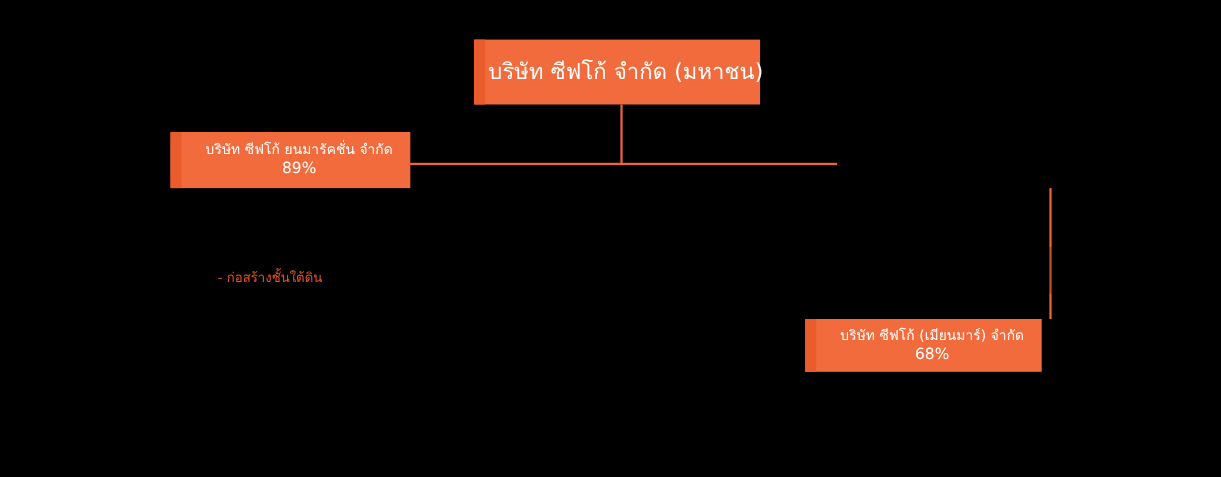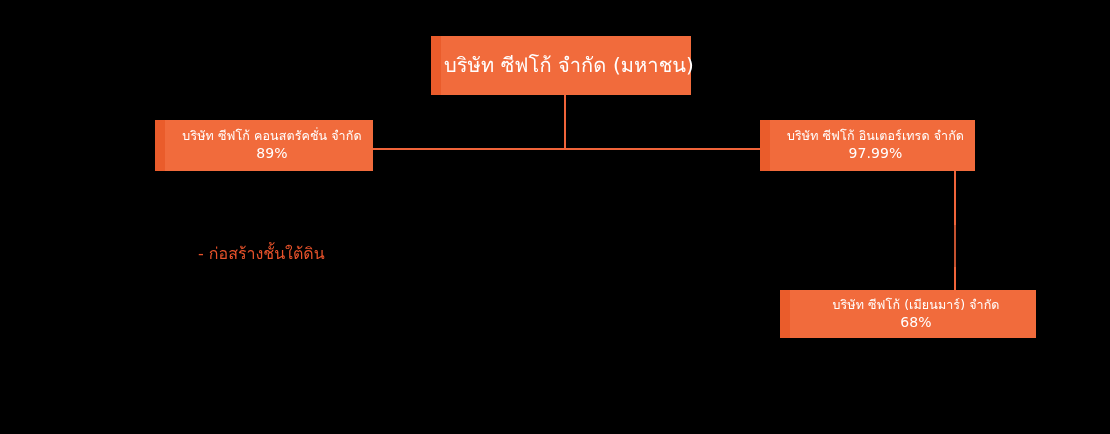--- a/index.html
+++ b/index.html
@@ -70,23 +70,23 @@
   }
   
   #node-intertrade {
     left: 760px;
     top: 120px;
     width: 215px;
     height: 51px;
   }
   
   #node-myanmar {
-    left: 780px;
+    left: 732px;
     top: 290px;
-    width: 256px;
+    width: 215px;
     height: 48px;
   }
   #node-construction .line1,
   #node-intertrade .line1,
   #node-myanmar .line1 {
     font-size: 12.5px;
   }
   #node-construction .line2,
   #node-intertrade .line2,
   #node-myanmar .line2 {
@@ -129,47 +129,43 @@
       #F0643A 119px
     );
   }
 
   
   #annotation {
     position: absolute;
     left: 198px;
     top: 246px;
     color: #E8522A;
-    font-size: 16px;
+    font-size: 12px;
     white-space: nowrap;
     line-height: 1;
   }
 </style>
 </head>
 <body>
 
 <div id="canvas">
 
   <div class="conn" id="conn-parent-drop"></div>
   <div class="conn" id="conn-horizontal-bus"></div>
   <div class="conn" id="conn-intertrade-drop"></div>
 
   <div class="node" id="node-parent">
     <span class="line1">บริษัท ซีฟโก้ จำกัด (มหาชน)</span>
   </div>
 
   <div class="node" id="node-construction">
-    <span class="line1">บริษัท ซีฟโก้ คอนสตรัคชั่น จำกัด</span>
+    <span class="line1">บริษัท ซีฟโก้ ยนมารัคชั่น จำกัด</span>
     <span class="line2">89%</span>
   </div>
 
-  <div class="node" id="node-intertrade">
-    <span class="line1">บริษัท ซีฟโก้ อินเตอร์เทรด จำกัด</span>
-    <span class="line2">97.99%</span>
-  </div>
 
   <div class="node" id="node-myanmar">
     <span class="line1">บริษัท ซีฟโก้ (เมียนมาร์) จำกัด</span>
     <span class="line2">68%</span>
   </div>
 
   <div id="annotation">- ก่อสร้างชั้นใต้ดิน</div>
 
 </div>
 

